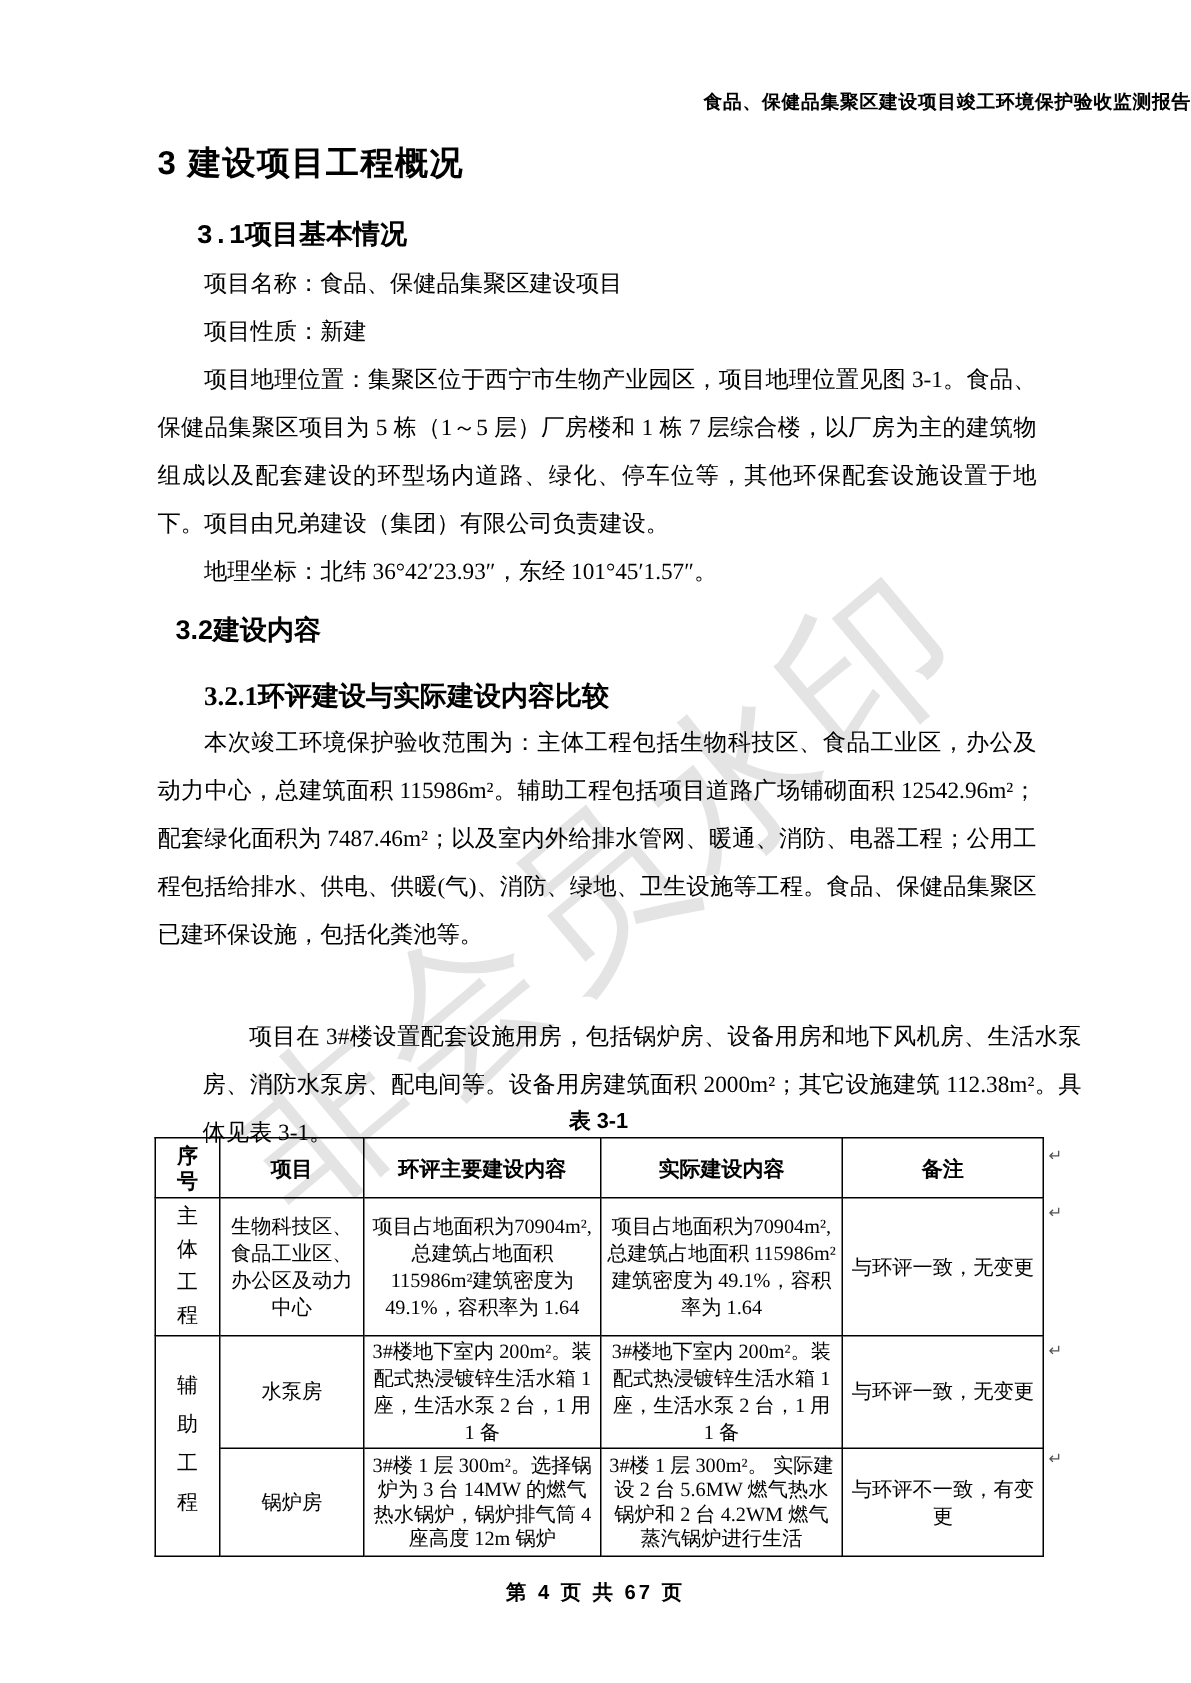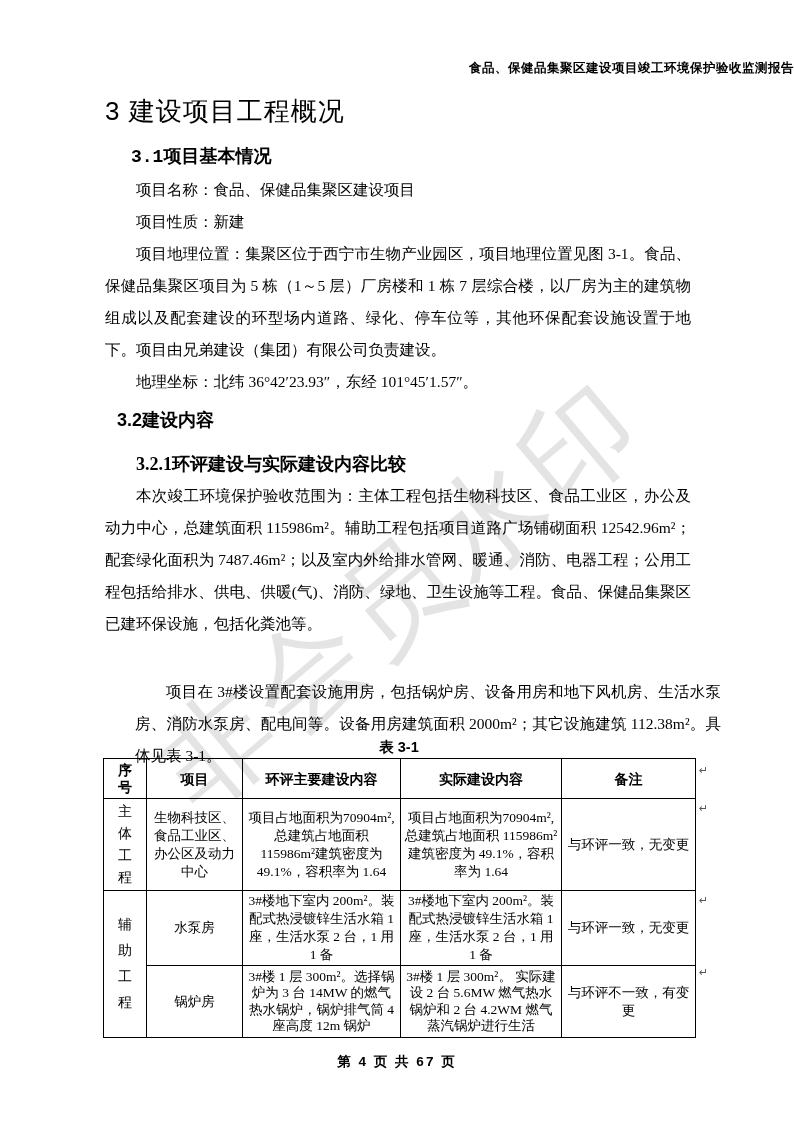--- a/index.html
+++ b/index.html
@@ -38,22 +38,22 @@
     text-align: right;
     font-family: "Liberation Sans", "DejaVu Sans", sans-serif;
     font-weight: bold;
     font-size: 12.5px;
     letter-spacing: 0.5px;
   }
 
   .h1 {
     position: absolute; top: 94px; left: 105px;
     font-family: "Liberation Sans", "DejaVu Sans", sans-serif;
-    font-weight: normal;
-    font-size: 26px;
+    font-weight: bold;
+    font-size: 22px;
     letter-spacing: 1px;
   }
   .h2-31 {
     position: absolute; top: 144px; left: 131px;
     font-family: Liberation Mono, monospace;
     font-weight: bold;
     font-size: 18px;
   }
   .h2-32 {
     position: absolute; top: 408px; left: 117px;

